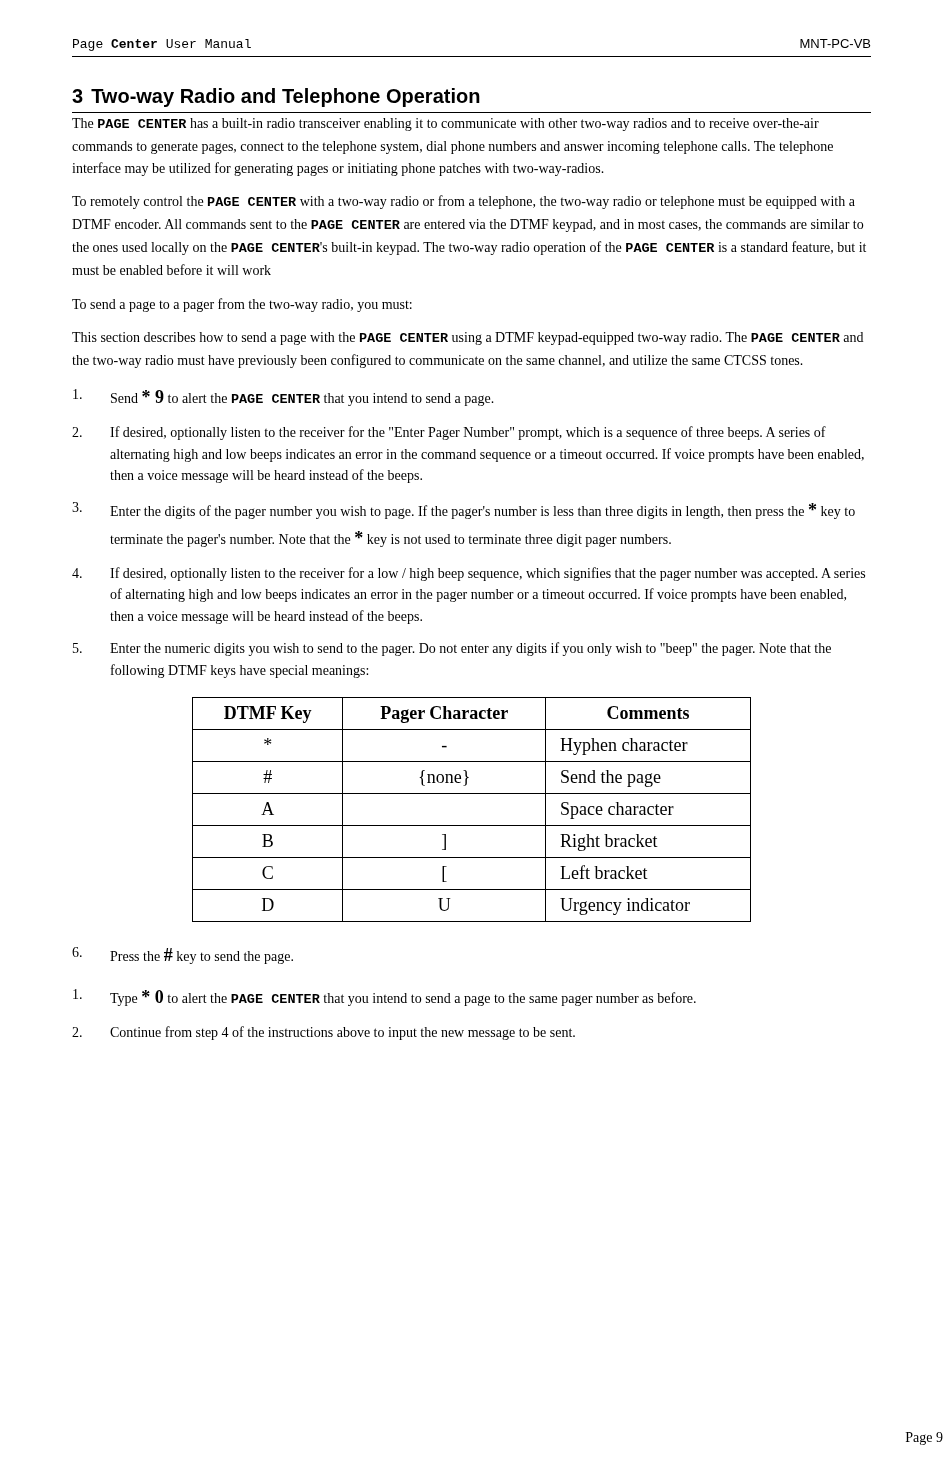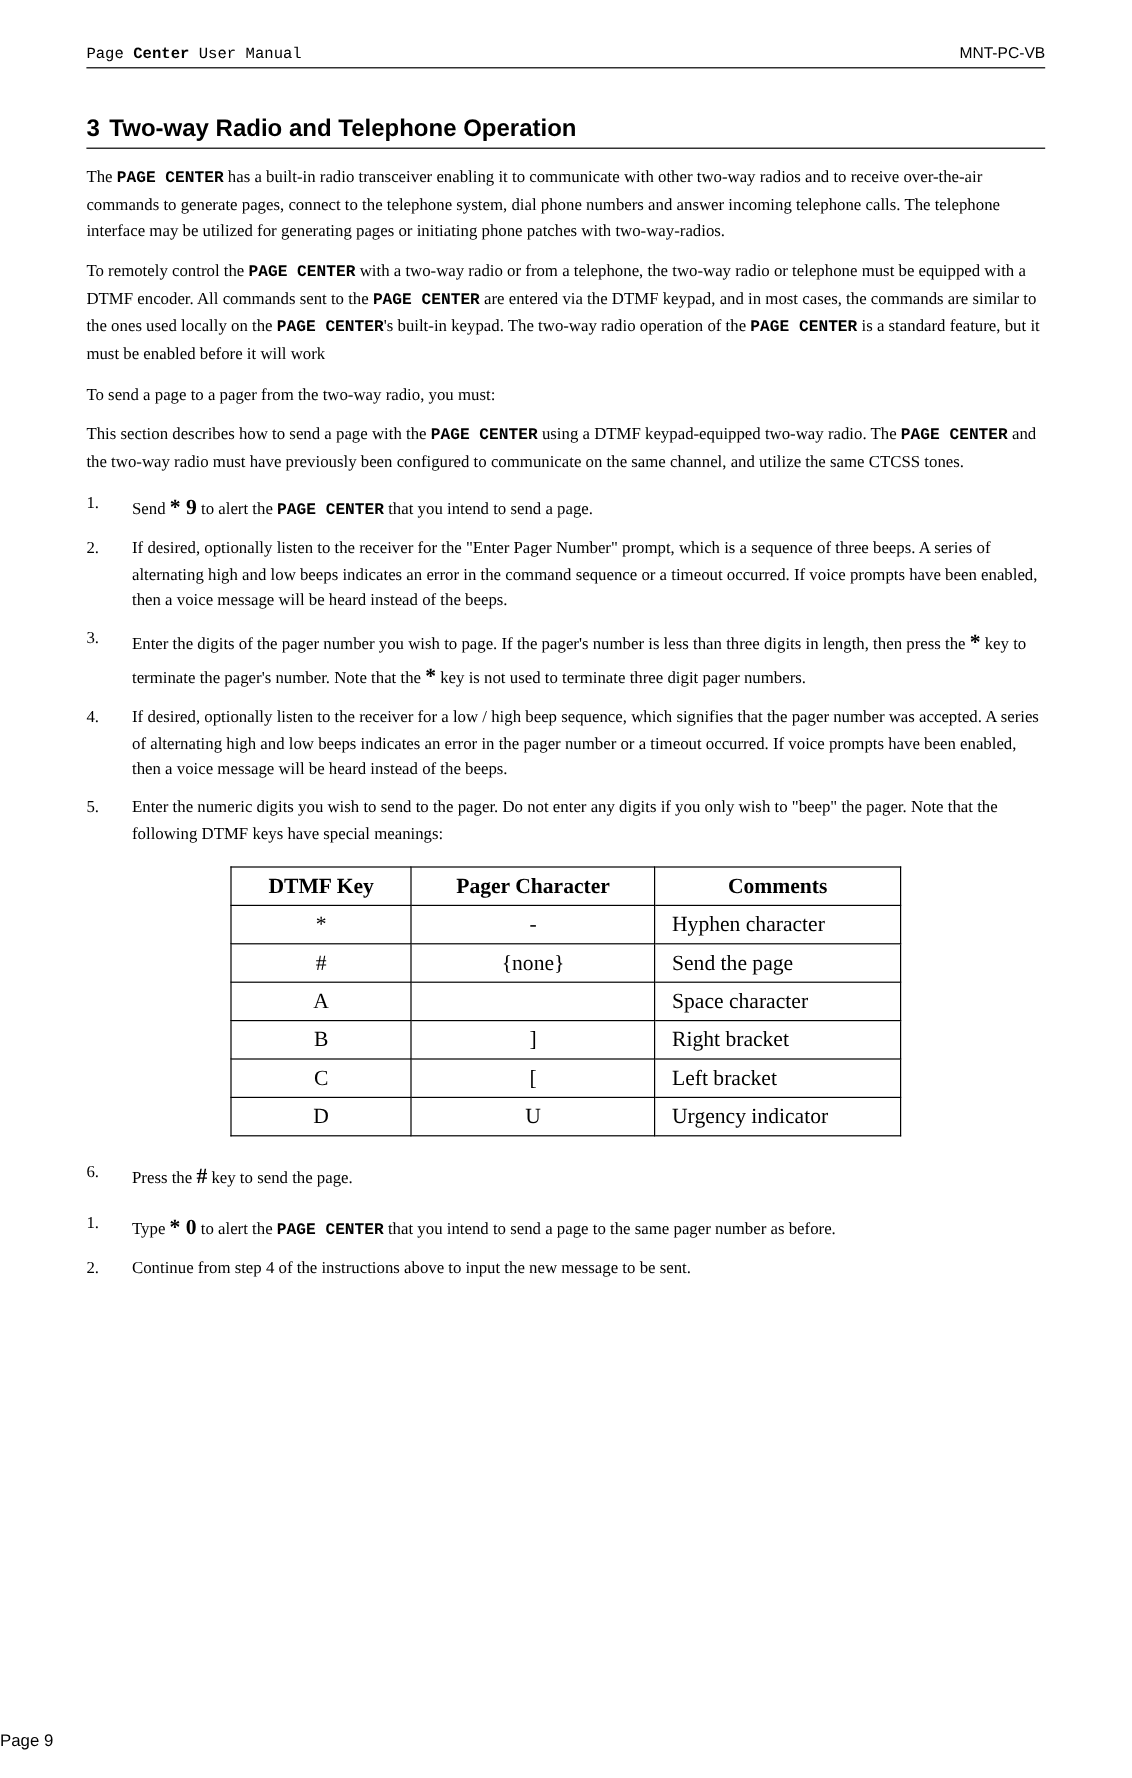--- a/index.html
+++ b/index.html
@@ -18,21 +18,21 @@
       padding: 36px 72px 60px 72px;
       position: relative;
     }
     
     .page-header {
       display: flex;
       justify-content: space-between;
       align-items: baseline;
       border-bottom: 1px solid #000;
       padding-bottom: 4px;
-      margin-bottom: 39px;
+      margin-bottom: 28px;
     }
     .header-left {
       font-family: Courier New, monospace;
       font-size: 13px;
       font-weight: normal;
     }
     .header-left .bold-word {
       font-weight: bold;
     }
     .header-right {
@@ -40,21 +40,20 @@
       font-size: 13px;
     }
     
     .section-heading {
       font-family: Arial, sans-serif;
       font-size: 20px;
       font-weight: bold;
       color: #000;
       border-bottom: 1px solid #000;
       padding-bottom: 4px;
-      margin-bottom: 14px;
     }
     .section-number {
       margin-right: 8px;
     }
     
     .subsection-heading {
       font-family: Arial, sans-serif;
       font-size: 16px;
       font-style: italic;
       font-weight: bold;
@@ -120,24 +119,24 @@
     .dtmf-table th {
       font-weight: bold;
       background: #fff;
     }
     .dtmf-table td.comment-col {
       text-align: left;
     }
     
     .page-footer {
       position: absolute;
-      bottom: 24px;
+      bottom: 36px;
       left: 0; right: 0;
-      text-align: left;
-      font-family: Liberation Sans, sans-serif;
+      text-align: right;
+      font-family: Liberation Serif, serif;
       font-size: 14px;
     }
   </style>
 </head>
 <body>
 
 <div class="page-wrapper">
 
   <div class="page-header">
     <div class="header-left">

